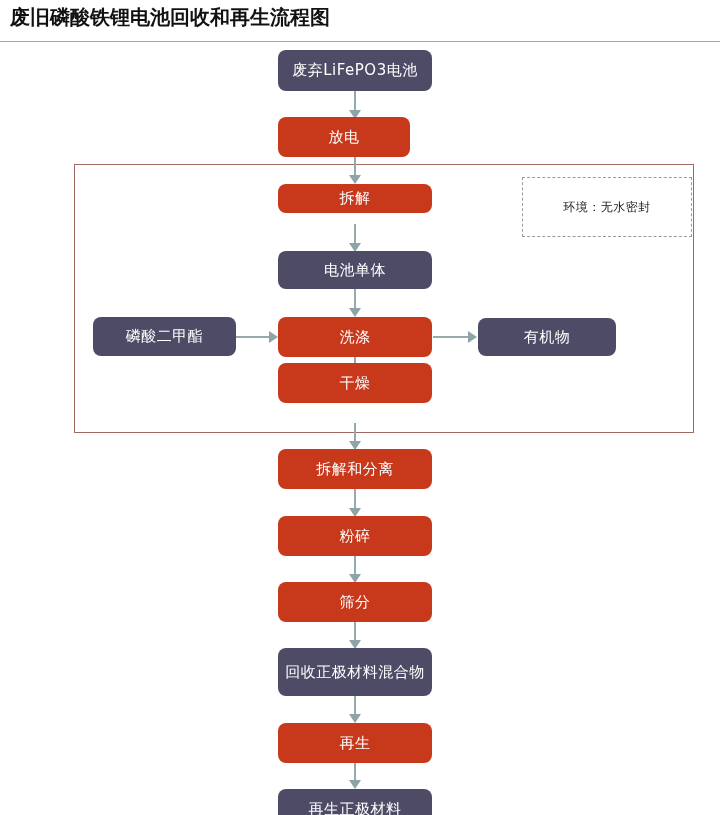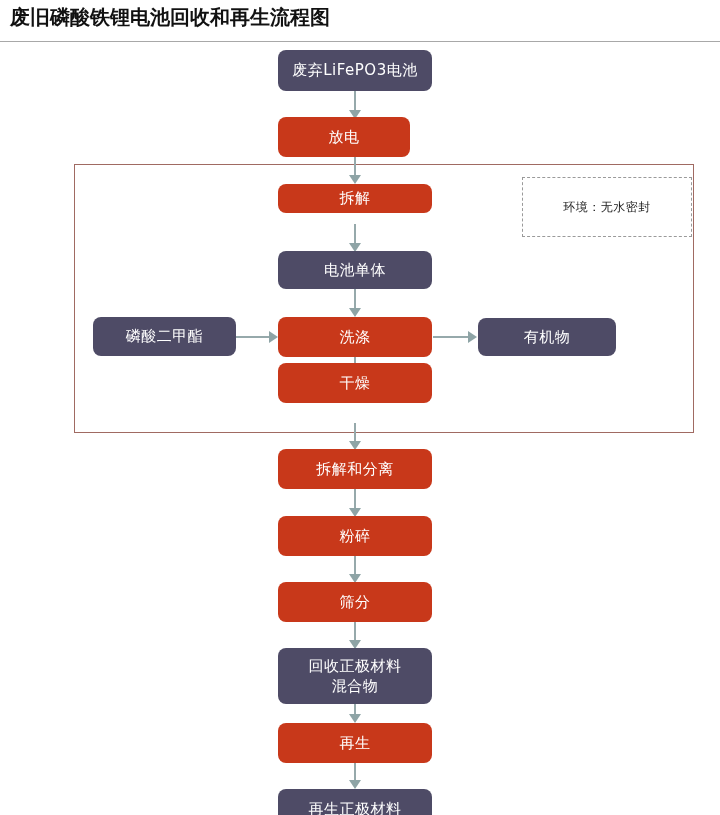--- a/index.html
+++ b/index.html
@@ -187,21 +187,21 @@
   <div class="node purple" style="left:478px; top:318px; width:138px; height:38px;">有机物</div>
 
   <div class="node orange" style="left:278px; top:363px; width:154px; height:40px;">干燥</div>
 
   <div class="node orange" style="left:278px; top:449px; width:154px; height:40px;">拆解和分离</div>
 
   <div class="node orange" style="left:278px; top:516px; width:154px; height:40px;">粉碎</div>
 
   <div class="node orange" style="left:278px; top:582px; width:154px; height:40px;">筛分</div>
 
-  <div class="node purple" style="left:278px; top:648px; width:154px; height:56px; flex-direction:column; line-height:20px;">
+  <div class="node purple" style="left:278px; top:648px; width:154px; height:48px; line-height:20px;">
     <span>回收正极材料</span>
     <span>混合物</span>
   </div>
 
   <div class="node orange" style="left:278px; top:723px; width:154px; height:40px;">再生</div>
 
   <div class="node purple" style="left:278px; top:789px; width:154px; height:40px;">再生正极材料</div>
 
 </div>
 

